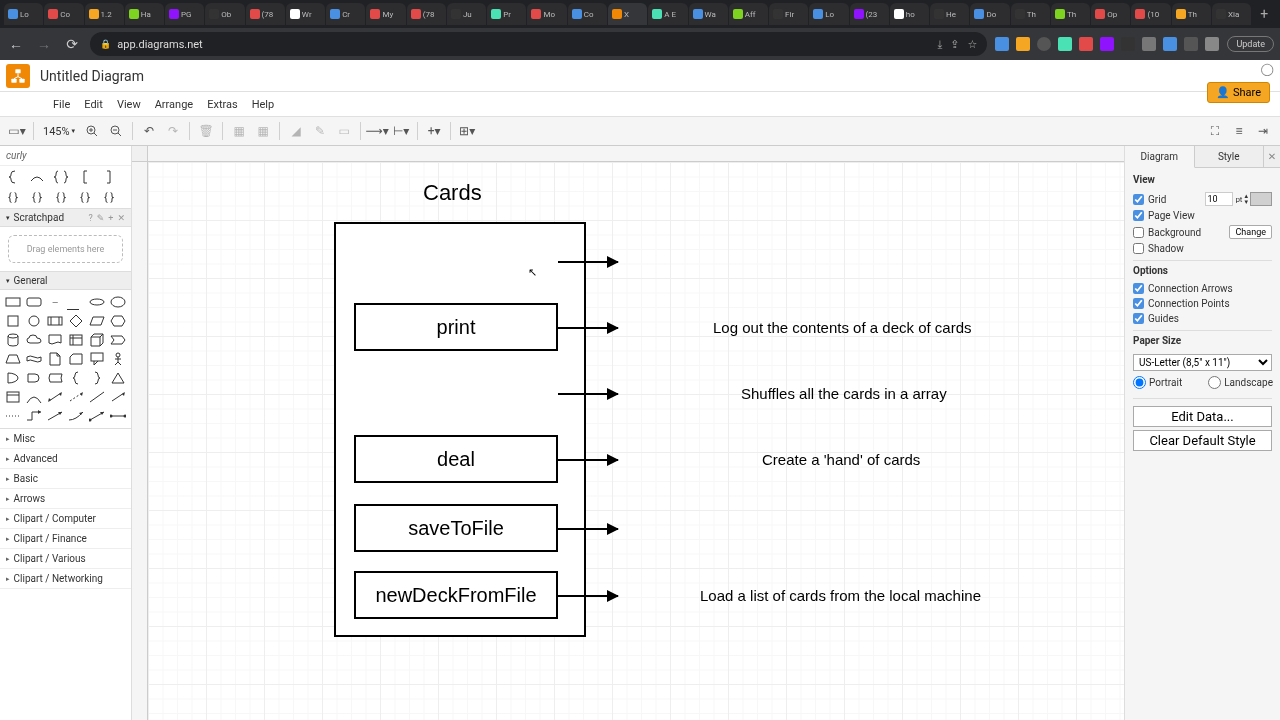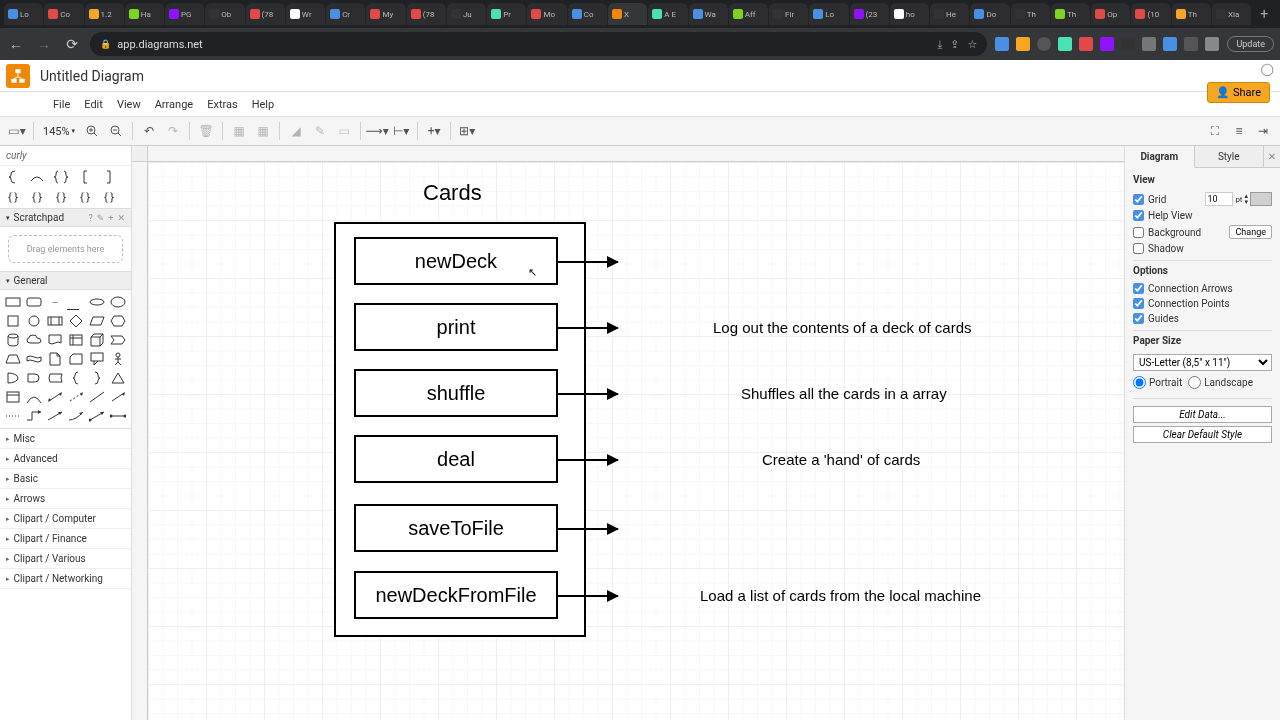--- a/index.html
+++ b/index.html
@@ -75,34 +75,34 @@
 .method-box { position: absolute; left: 206px; width: 204px; height: 48px; border: 2px solid #000; background: #fff; display: flex; align-items: center; justify-content: center; font-size: 20px; font-family: Arial; }
 .desc-text { position: absolute; font-size: 15px; font-family: Arial; color: #000; }
 .arrow { position: absolute; height: 2px; background: #000; }
 .arrow::after { content: ''; position: absolute; right: -1px; top: -5px; border-left: 12px solid #000; border-top: 6px solid transparent; border-bottom: 6px solid transparent; }
 .cursor-arrow { position: absolute; font-size: 11px; color: #000; }
 
 
 .right-panel { width: 156px; background: #f5f5f5; border-left: 1px solid #ddd; font-size: 10px; color: #333; position: relative; }
 .panel-tabs { display: flex; height: 22px; border-bottom: 1px solid #ccc; background: #eee; }
 .panel-tab { flex: 1; display: flex; align-items: center; justify-content: center; font-size: 10px; border-right: 1px solid #ccc; }
-.panel-tab.active { background: #f5f5f5; border-bottom: 1px solid #f5f5f5; margin-bottom: -1px; font-weight: bold; }
+.panel-tab.active { background: #f5f5f5; border-bottom: 1px solid #f5f5f5; margin-bottom: -1px; }
 .panel-close { width: 16px; display: flex; align-items: center; justify-content: center; color: #888; }
 .panel-section { padding: 6px 8px; }
 .panel-heading { font-weight: bold; font-size: 10px; margin-bottom: 5px; }
 .panel-row { display: flex; align-items: center; gap: 4px; padding: 2px 0; font-size: 10px; }
 .panel-row input[type=checkbox] { width: 11px; height: 11px; accent-color: #4a90e2; }
 .grid-config { margin-left: auto; display: flex; align-items: center; gap: 2px; }
 .grid-num { width: 28px; font-size: 9px; padding: 1px; border: 1px solid #ccc; }
 .grid-color { width: 22px; height: 14px; border: 1px solid #999; background: #d0d0d0; }
 .change-btn { font-size: 9px; padding: 1px 5px; border: 1px solid #aaa; background: #fff; border-radius: 2px; margin-left: auto; }
 .paper-select { width: 100%; font-size: 10px; padding: 1px; border: 1px solid #aaa; background: #fff; margin-top: 3px; }
-.orient-row { display: flex; gap: 6px; padding: 5px 0; font-size: 10px; }
+.orient-row { display: flex; gap: 26px; padding: 5px 0; font-size: 10px; }
 .orient-row label { display: flex; align-items: center; gap: 3px; }
-.full-btn { width: 100%; font-size: 10px; padding: 2px; border: 1px solid #aaa; background: #fff; margin-top: 3px; font-style: italic; }
+.full-btn { width: 100%; font-size: 13px; padding: 2px; border: 1px solid #aaa; background: #fff; margin-top: 3px; }
 hr.psep { border: none; border-top: 1px solid #ddd; margin: 4px 0; }
 </style>
 </head>
 <body>
 
 <div class="browser-tabs">
   <div class="browser-tab">
       <span class="favicon" style="background:#4a90e2"></span>
       <span>Lo</span>
     </div>
@@ -650,29 +650,27 @@
   </div>
 
   <div class="canvas-wrap">
     <div class="ruler-corner"></div>
     <div class="ruler-h"></div>
     <div class="ruler-v"></div>
     <div class="canvas">
       <div class="diagram-title">Cards</div>
       <div class="cards-container"></div>
 
-      <div class="method-box" style="top:75px">newDeck</div>
       <div class="arrow" style="top:99px;left:410px;width:60px"></div>
       <span class="cursor-arrow" style="top:104px;left:380px">↖</span>
 
       <div class="method-box" style="top:141px">print</div>
       <div class="arrow" style="top:165px;left:410px;width:60px"></div>
       <div class="desc-text" style="top:157px;left:565px">Log out the contents of a deck of cards</div>
 
-      <div class="method-box" style="top:207px">shuffle</div>
       <div class="arrow" style="top:231px;left:410px;width:60px"></div>
       <div class="desc-text" style="top:223px;left:593px">Shuffles all the cards in a array</div>
 
       <div class="method-box" style="top:273px">deal</div>
       <div class="arrow" style="top:297px;left:410px;width:60px"></div>
       <div class="desc-text" style="top:289px;left:614px">Create a 'hand' of cards</div>
 
       <div class="method-box" style="top:342px">saveToFile</div>
       <div class="arrow" style="top:366px;left:410px;width:60px"></div>
 
@@ -698,21 +696,21 @@
           <span style="font-size:8px">pt</span>
           <span style="font-size:7px;line-height:6px;display:flex;flex-direction:column">
               <span>▴</span>
               <span>▾</span>
             </span>
           <span class="grid-color"></span>
         </span>
       </div>
       <div class="panel-row">
         <input type="checkbox" checked="" style="">
-        <span>Help View</span>
+        <span>Page View</span>
       </div>
       <div class="panel-row">
         <input type="checkbox" style="">
         <span>Background</span>
         <button class="change-btn">Change</button>
       </div>
       <div class="panel-row">
         <input type="checkbox" style="">
         <span>Shadow</span>
       </div>

